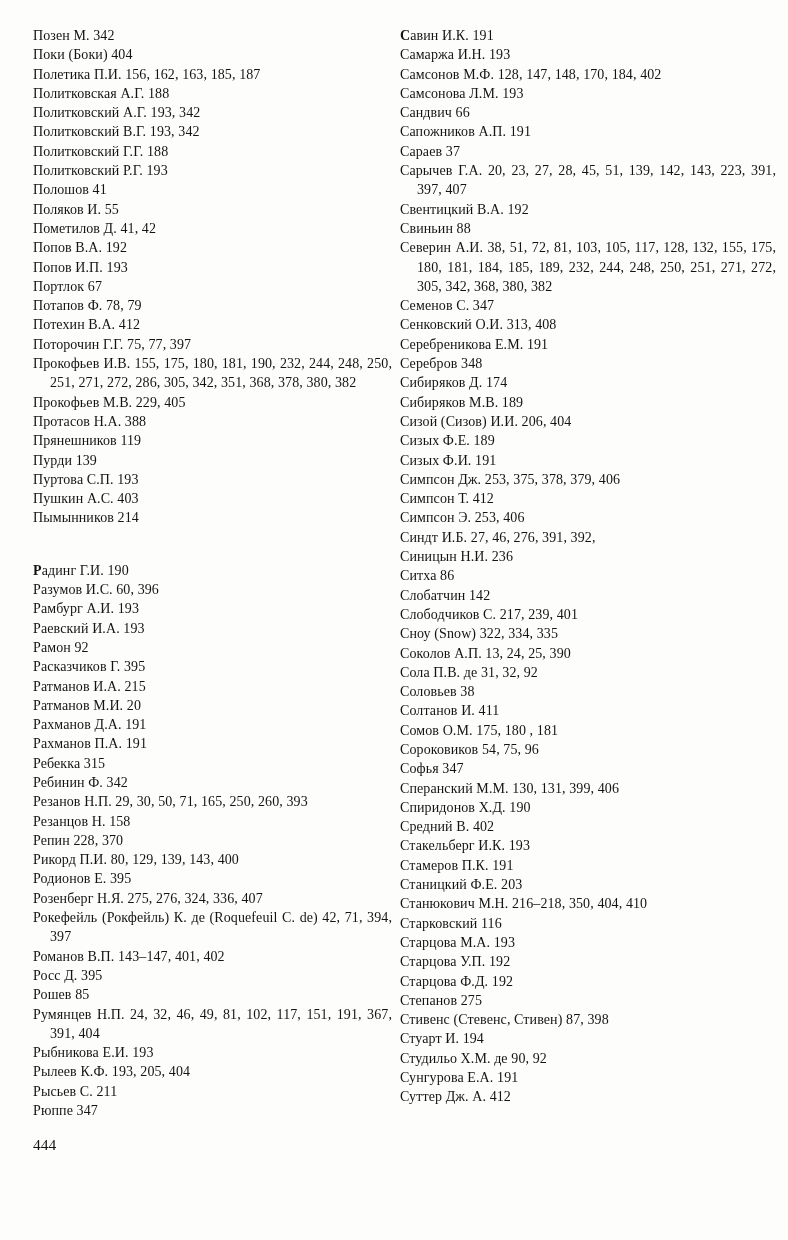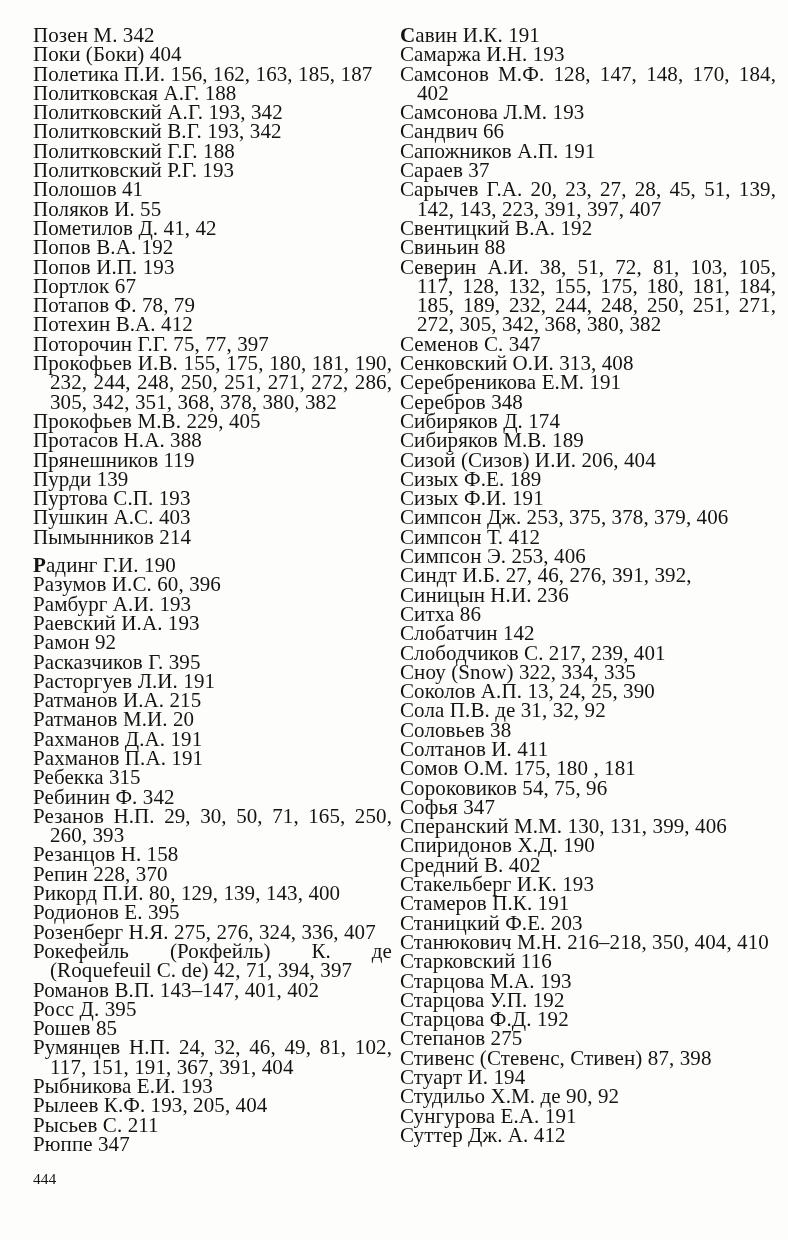--- a/index.html
+++ b/index.html
@@ -18,32 +18,32 @@
     box-sizing: border-box;
     width: 788px;
     height: 1240px;
     padding: 26px 12px 0 33px;
   }
   .columns {
     display: flex;
     gap: 8px;
   }
   .col {
-    font-size: 21px;
+    font-size: 14px;
     line-height: 19.3px;
     letter-spacing: 0.1px;
   }
   .col-left  { width: 359px; }
   .col-right { width: 376px; }
   .entry {
     text-align: justify;
     padding-left: 17px;
     text-indent: -17px;
   }
-  .entry.gap { margin-top: 9px; }
+  .entry.gap { margin-top: 33px; }
   .entry b { font-weight: 700; }
   .footer {
     margin-top: 15px;
     font-size: 15.5px;
     line-height: 19px;
   }
 </style>
 </head>
 <body>
 
@@ -74,21 +74,20 @@
         <div class="entry">Пурди 139</div>
         <div class="entry">Пуртова С.П. 193</div>
         <div class="entry">Пушкин А.С. 403</div>
         <div class="entry">Пымынников 214</div>
         <div class="entry gap"><b>Р</b>адинг Г.И. 190</div>
         <div class="entry">Разумов И.С. 60, 396</div>
         <div class="entry">Рамбург А.И. 193</div>
         <div class="entry">Раевский И.А. 193</div>
         <div class="entry">Рамон 92</div>
         <div class="entry">Расказчиков Г. 395</div>
-        <div class="entry">Расторгуев Л.И. 191</div>
         <div class="entry">Ратманов И.А. 215</div>
         <div class="entry">Ратманов М.И. 20</div>
         <div class="entry">Рахманов Д.А. 191</div>
         <div class="entry">Рахманов П.А. 191</div>
         <div class="entry">Ребекка 315</div>
         <div class="entry">Ребинин Ф. 342</div>
         <div class="entry">Резанов Н.П. 29, 30, 50, 71, 165, 250, 260, 393</div>
         <div class="entry">Резанцов Н. 158</div>
         <div class="entry">Репин 228, 370</div>
         <div class="entry">Рикорд П.И. 80, 129, 139, 143, 400</div>

